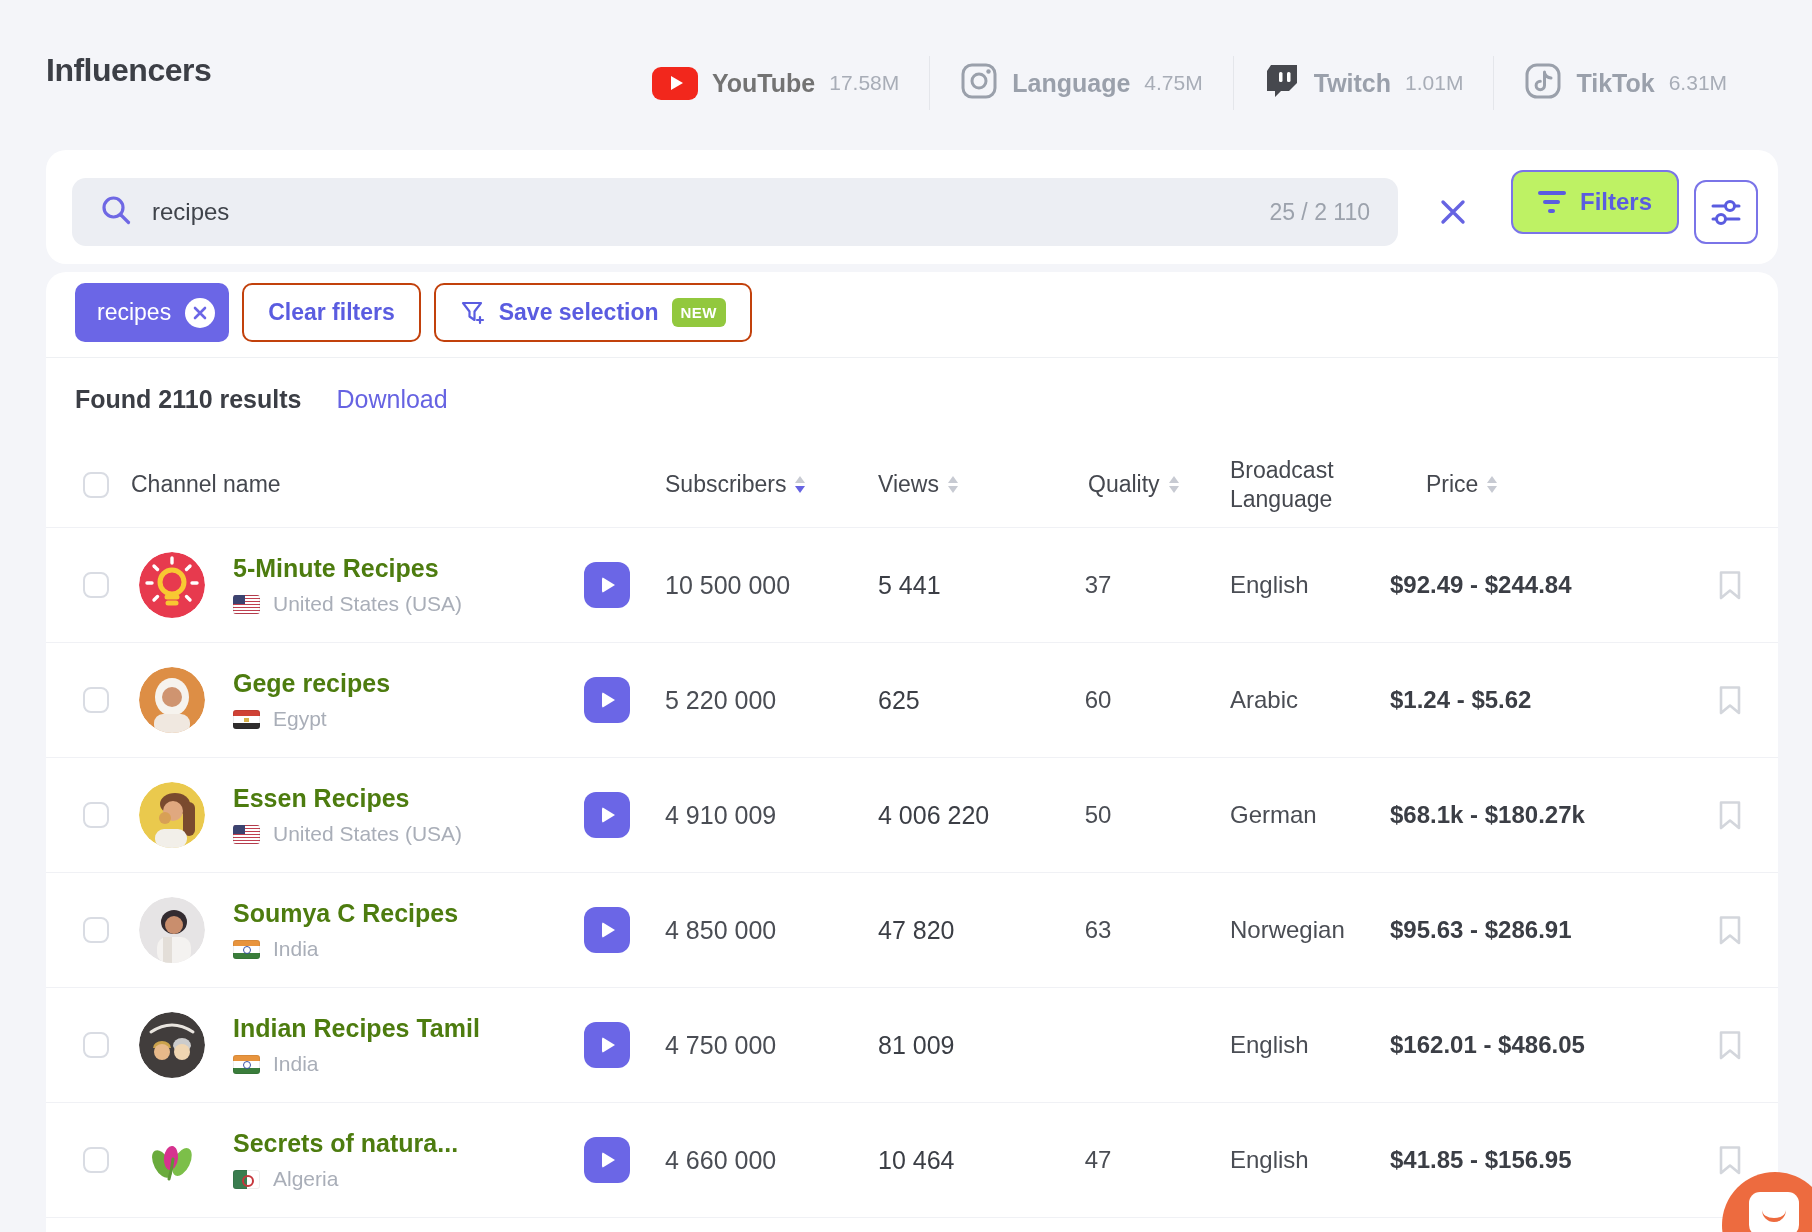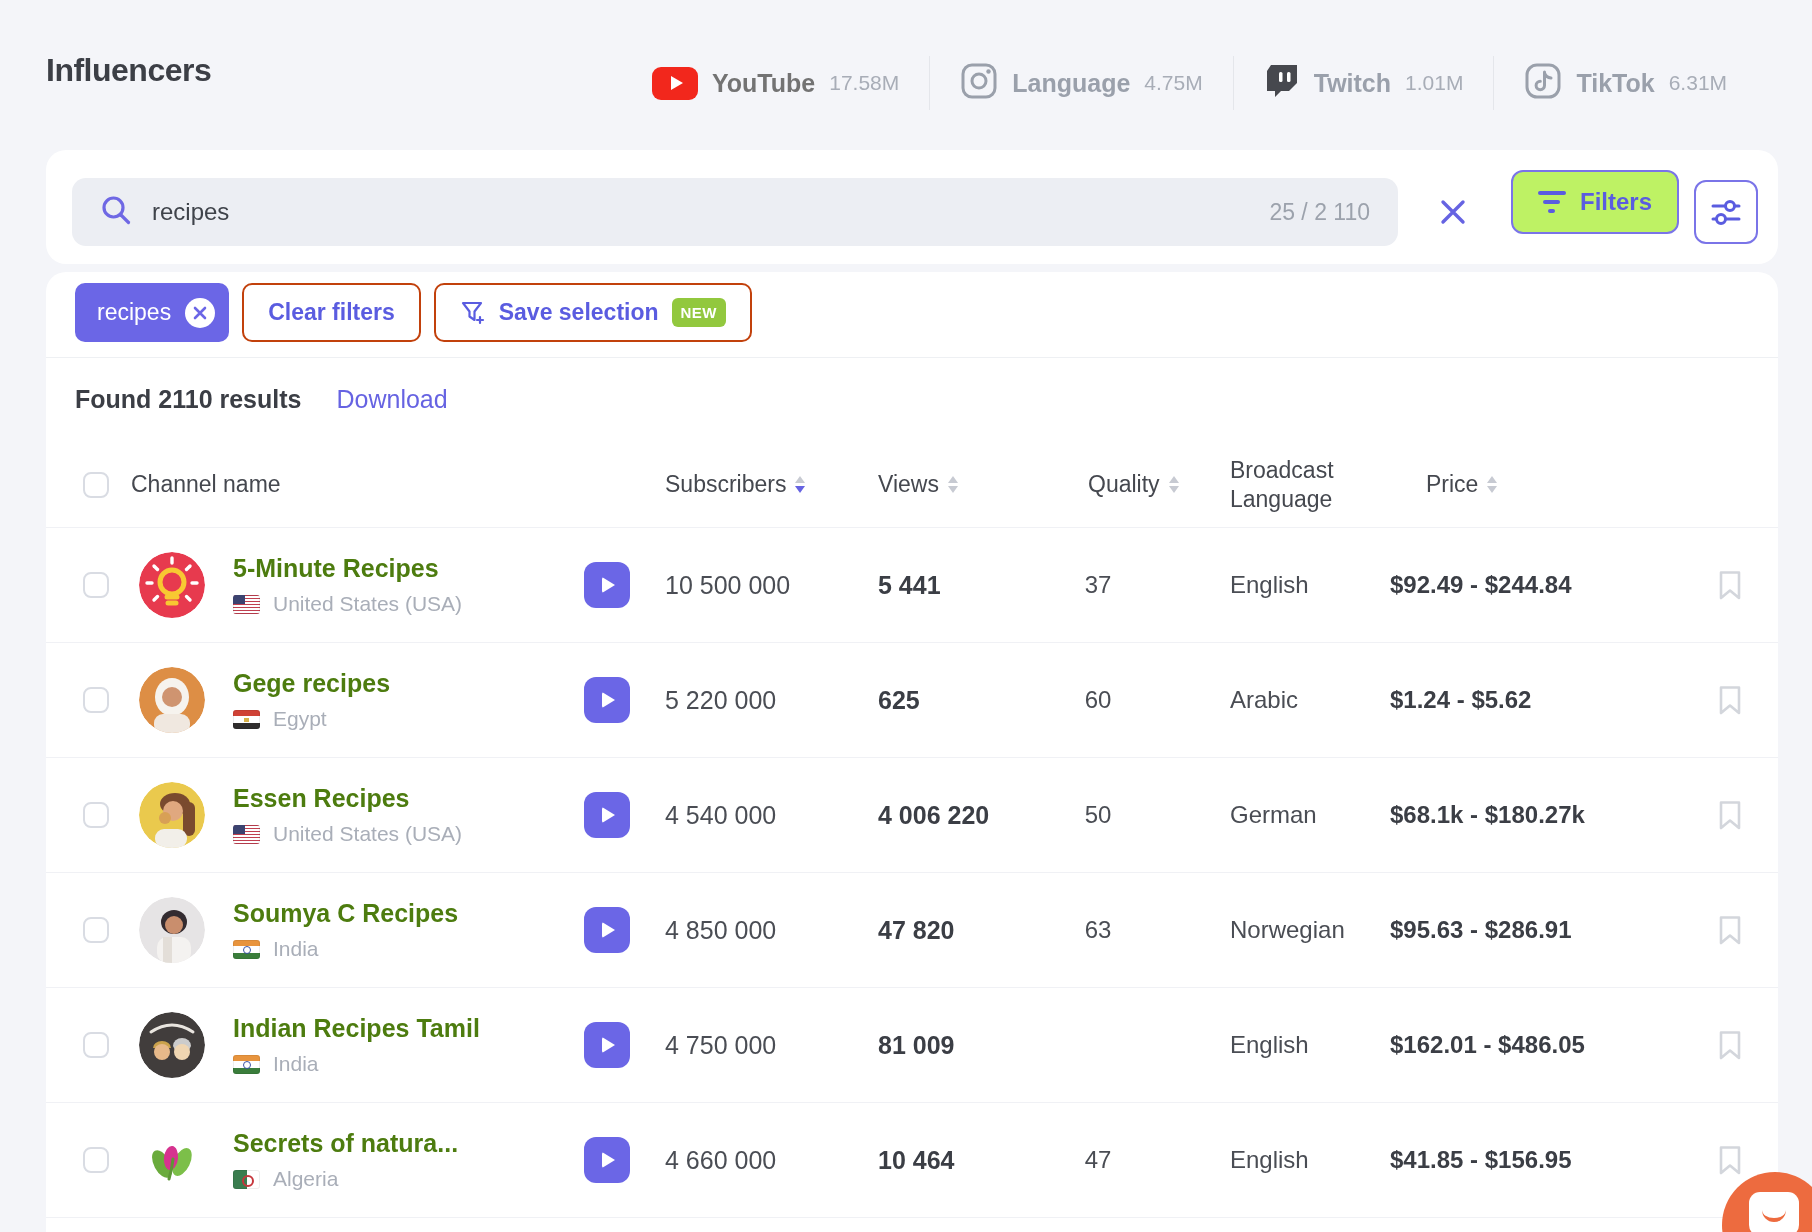--- a/index.html
+++ b/index.html
@@ -117,21 +117,21 @@
   .c-id { left:187px; flex-direction:column; align-items:flex-start; justify-content:center; gap:9px; }
   .ch-name { font-size:25px; font-weight:bold; color:#4d7c0f; }
   .ch-country { display:flex; align-items:center; gap:13px; font-size:21px; color:#a9aeb8; }
   .c-play { left:538px; }
   .play-btn {
     width:46px; height:46px; background:#6b66e6; border-radius:12px; border:none; cursor:pointer;
     display:flex; align-items:center; justify-content:center;
   }
   .play-btn .tri { width:0; height:0; border-left:13px solid #fff; border-top:8px solid transparent; border-bottom:8px solid transparent; margin-left:3px; border-radius:2px; }
   .c-subs { left:619px; font-size:25px; color:#4a4d54; }
-  .c-views { left:832px; font-size:25px; font-weight:bold; color:#3b3e45; }
+  .c-views { left:832px; font-size:25px; font-weight:normal; color:#3b3e45; }
   .c-quality { left:1006px; width:92px; justify-content:center; font-size:24px; color:#4a4d54; }
   .c-lang { left:1184px; font-size:24px; color:#4a4d54; }
   .c-price { left:1344px; font-size:24px; font-weight:bold; color:#3b3e45; }
   .c-bookmark { left:1671px; cursor:pointer; background:none; border:none; }
   .partial-row { position:relative; width:100%; height:14px; background:#fff; }
 
   
   .flag { width:27px; height:19px; border-radius:3px; display:inline-block; position:relative; overflow:hidden; flex:none; box-shadow:inset 0 0 0 1px rgba(0,0,0,0.07); }
   .flag-us { background:repeating-linear-gradient(180deg,#c04050 0 1.5px,#fff 1.5px 3px); }
   .flag-us::before { content:""; position:absolute; left:0; top:0; width:12px; height:9px; background:#3c4370; }
@@ -421,21 +421,21 @@
         <span class="ch-country">
           <span class="flag flag-us"></span>
           <span>United States (USA)</span>
         </span>
       </div>
       <div class="cell c-play">
           <button class="play-btn">
             <span class="tri"></span>
           </button>
         </div>
-      <div class="cell c-subs">4 540 000</div>
+      <div class="cell c-subs">4 910 009</div>
       <div class="cell c-views">4 006 220</div>
       <div class="cell c-quality">50</div>
       <div class="cell c-lang">German</div>
       <div class="cell c-price">$68.1k - $180.27k</div>
       <button class="cell c-bookmark">
         <svg width="26" height="31" viewBox="0 0 26 31" fill="none">
             <path d="M4 2.5 H22 V28 L13 20.5 L4 28 Z" stroke="#d3d6dc" stroke-width="2.6" stroke-linejoin="round"></path>
           </svg>
       </button>
     </div>

